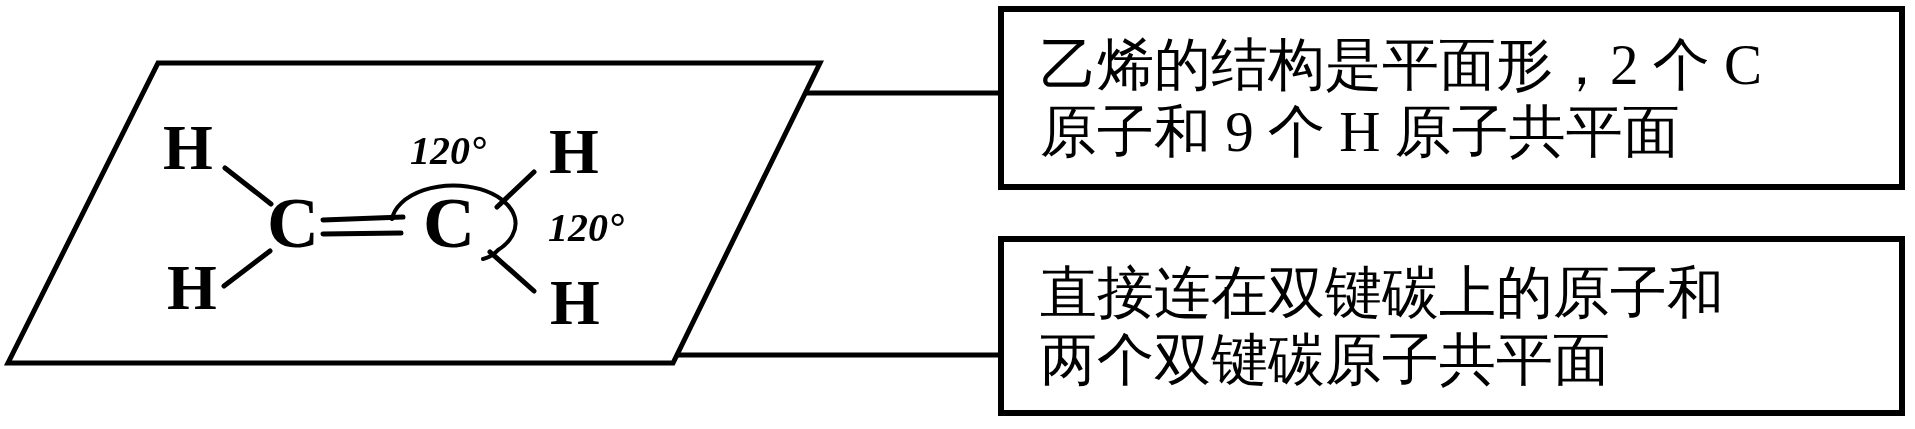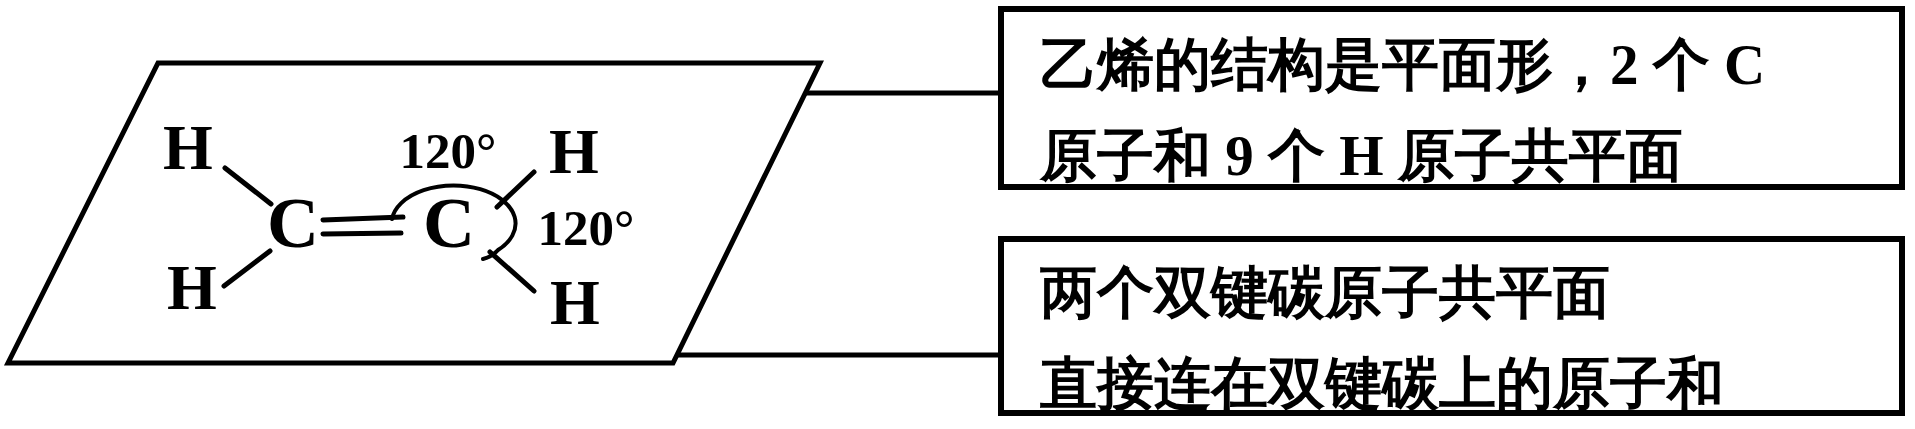--- a/index.html
+++ b/index.html
@@ -31,42 +31,42 @@
     line-height: 1;
     white-space: nowrap;
   }
   .atom-c {
     font-size: 72px;
   }
   .angle-label {
     position: absolute;
     transform: translate(-50%, -50%);
     font-weight: 700;
-    font-size: 51px;
+    font-size: 40px;
     line-height: 1;
     white-space: nowrap;
+    font-style: italic;
   }
   .callout-box {
     position: absolute;
     left: 998px;
     width: 907px;
     box-sizing: border-box;
     border: 6px solid #000000;
     background: #ffffff;
     display: flex;
     flex-direction: column;
     justify-content: center;
     padding-left: 36px;
   }
   .callout-line {
-    font-weight: 700;
+    font-weight: 400;
     font-size: 57px;
     line-height: 67px;
     white-space: nowrap;
-    margin-top: 24px;
   }
   #callout-box-top {
     top: 6px;
     height: 184px;
   }
   #callout-box-bottom {
     top: 236px;
     height: 180px;
   }
 </style>
@@ -102,17 +102,17 @@
 
   <div class="angle-label" style="left:448px; top:151px;">120°</div>
   <div class="angle-label" style="left:586px; top:228px;">120°</div>
 
   <div class="callout-box" id="callout-box-top">
     <div class="callout-line">乙烯的结构是平面形，2 个 C</div>
     <div class="callout-line">原子和 9 个 H 原子共平面</div>
   </div>
 
   <div class="callout-box" id="callout-box-bottom">
+    <div class="callout-line">直接连在双键碳上的原子和</div>
     <div class="callout-line">两个双键碳原子共平面</div>
-    <div class="callout-line">直接连在双键碳上的原子和</div>
   </div>
 
 </div>
 
 </body></html>

